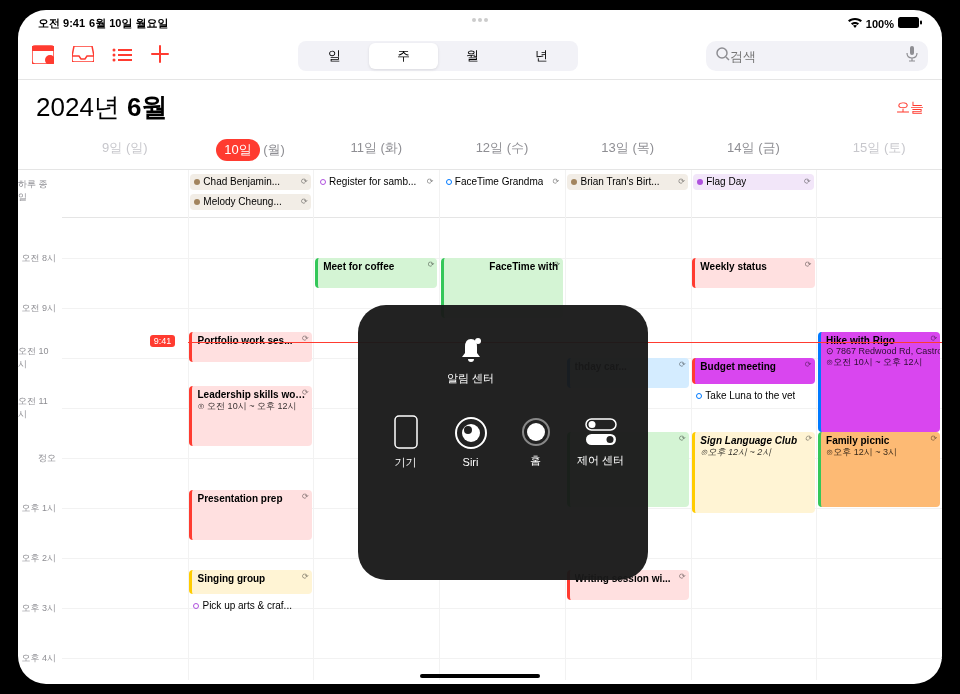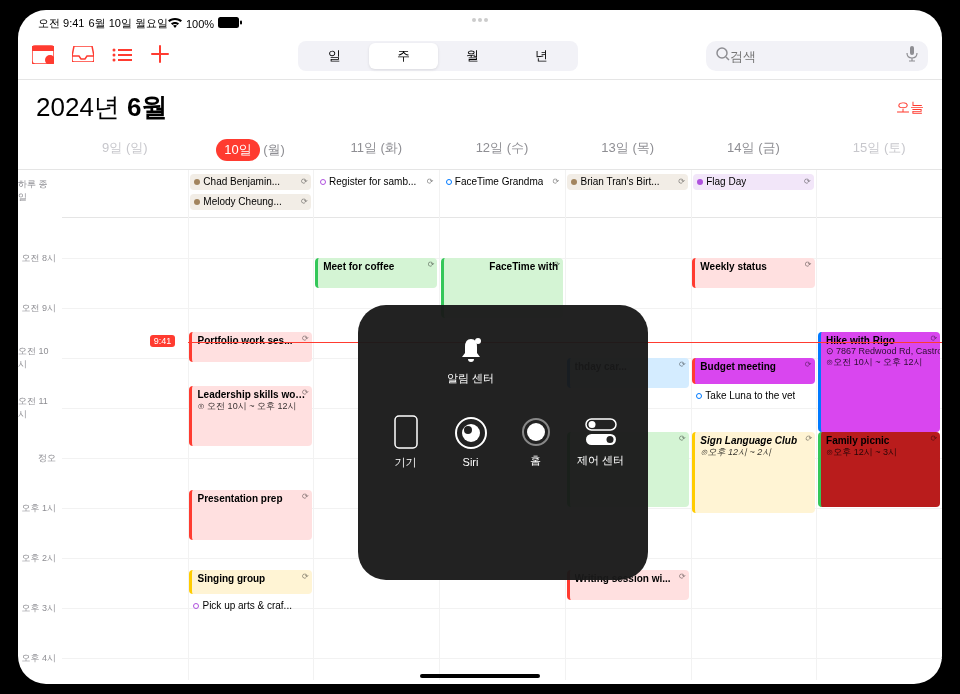--- a/index.html
+++ b/index.html
@@ -20,25 +20,25 @@
       top: 10px;
       left: 18px;
       right: 18px;
       bottom: 10px;
       background: #fff;
       border-radius: 28px;
       overflow: hidden;
     }
     .status-bar {
       display: flex;
-      justify-content: flex-start;
+      justify-content: space-between;
       align-items: center;
       padding: 6px 20px 2px;
       font-size: 11px;
-      font-weight: 400;
+      font-weight: 700;
       color: #000;
     }
     .status-left, .status-right {
       display: flex;
       align-items: center;
       gap: 4px;
     }
     .status-dots {
       display: flex;
       gap: 2px;
@@ -508,21 +508,21 @@
         </div>
         <div class="event event-block" style="position: absolute; left: 57.3429%; width: 13.8857%; top: 262px; height: 75px; background: rgb(212, 244, 212); border-left-color: rgb(52, 199, 89);">
           <div class="event-title"></div>
           <span class="repeat-icon">⟳</span>
         </div>
         <div class="event event-block" style="position: absolute; left: 71.6286%; width: 13.8857%; top: 262px; height: 81px; background: rgb(255, 244, 212); border-left-color: rgb(255, 204, 0); font-style: italic;">
           <div class="event-title">Sign Language Club</div>
           <div class="event-sub">⊙오후 12시 ~ 2시</div>
           <span class="repeat-icon">⟳</span>
         </div>
-        <div class="event event-block" style="position: absolute; left: 85.9143%; width: 13.8857%; top: 262px; height: 75px; background: #b91c1c; border-left-color: rgb(52, 199, 89);">
+        <div class="event event-block" style="position: absolute; left: 85.9143%; width: 13.8857%; top: 262px; height: 75px; background: #fdba74; border-left-color: rgb(52, 199, 89);">
           <div class="event-title">Family picnic</div>
           <div class="event-sub">⊙오후 12시 ~ 3시</div>
           <span class="repeat-icon">⟳</span>
         </div>
         <div class="event event-block" style="position: absolute; left: 14.4857%; width: 13.8857%; top: 320px; height: 50px; background: rgb(255, 224, 224); border-left-color: rgb(255, 59, 48);">
           <div class="event-title">Presentation prep</div>
           <span class="repeat-icon">⟳</span>
         </div>
         <div class="event event-block" style="position: absolute; left: 14.4857%; width: 13.8857%; top: 400px; height: 24px; background: rgb(255, 244, 212); border-left-color: rgb(255, 204, 0);">
           <div class="event-title">Singing group</div>

